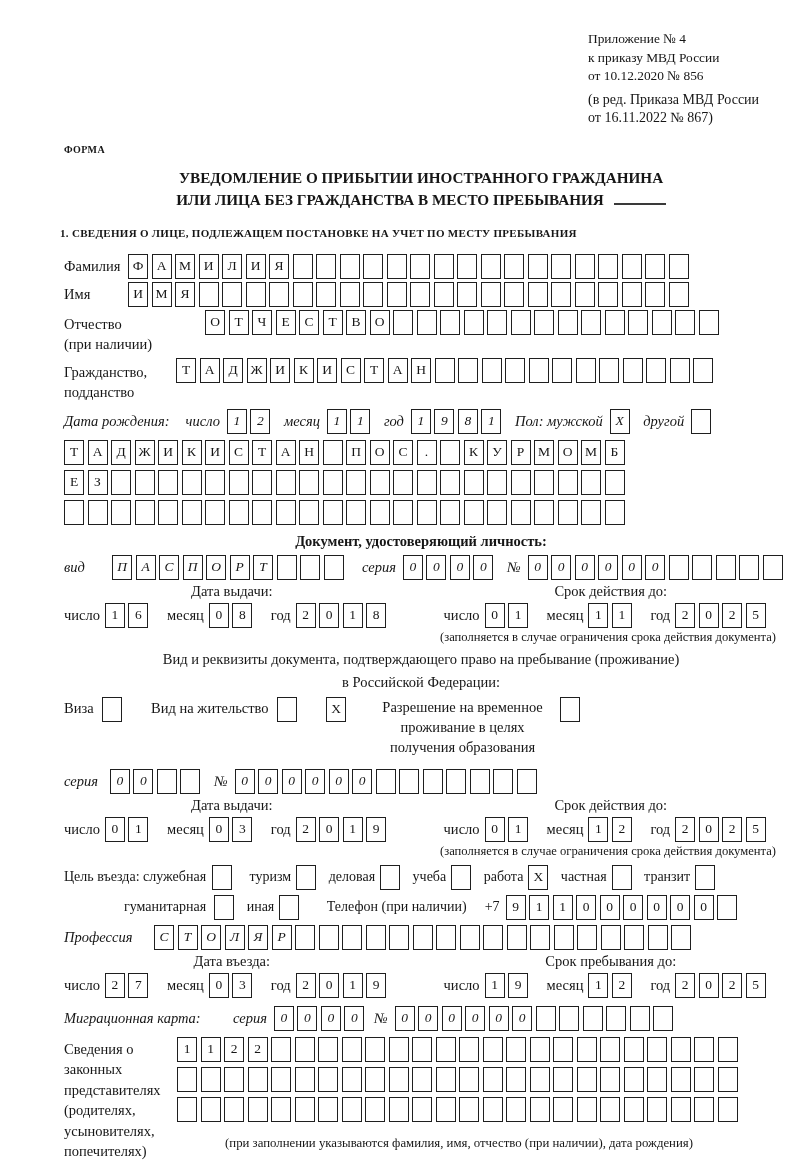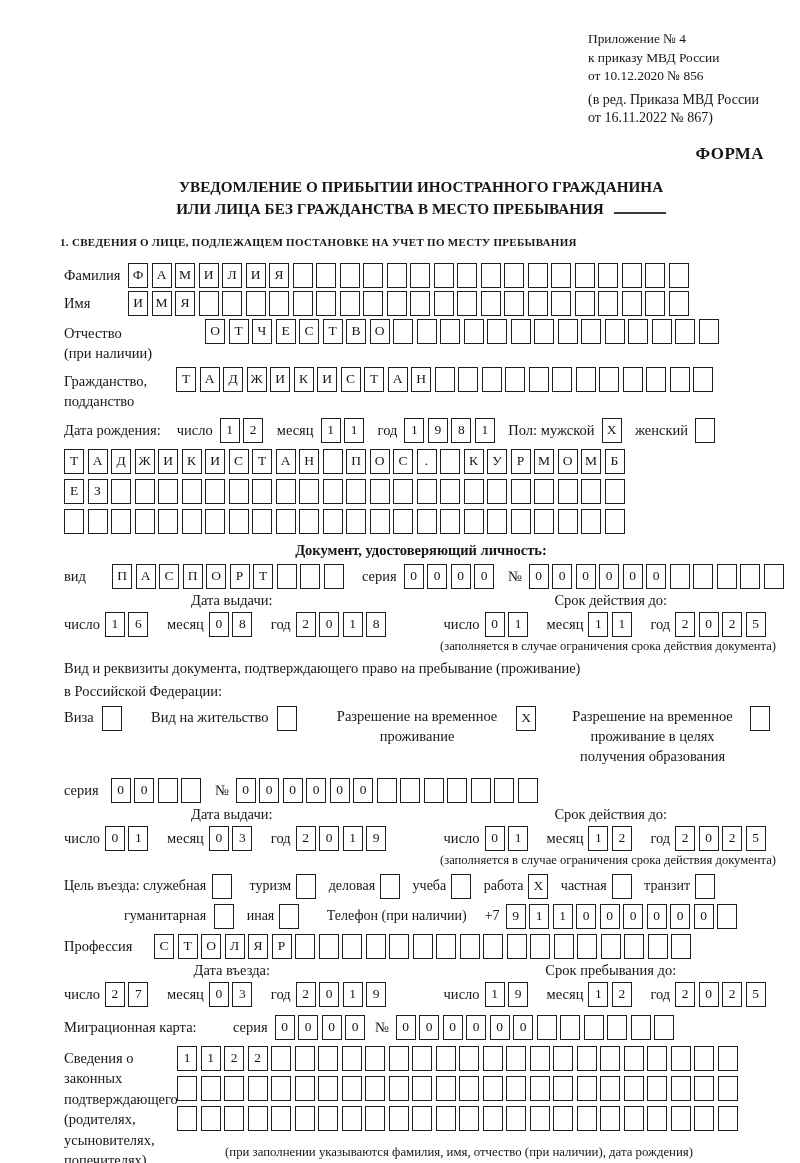--- a/index.html
+++ b/index.html
@@ -9,59 +9,59 @@
     background:#ffffff; color:#161616;
     font-family:"Liberation Serif", serif;
     font-size:14.5px;
   }
   .page { padding:30px 22px 0 64px; height:100%; }
 
   
   .hdr { margin-left:auto; width:190px; font-size:13.4px; line-height:18.5px; }
   .hdr .small { font-size:14px; }
   .hdr .gap-top { margin-top:5px; }
-  .forma { text-align:right; font-weight:bold; font-size:17px; margin:16px 14px 12px 0; letter-spacing:.4px; }
+  .forma { font-weight:bold; font-size:10px; margin:16px 14px 12px 0; letter-spacing:.4px; }
 
   .title { text-align:center; font-weight:bold; font-size:15.2px; line-height:22px; margin-bottom:16px; }
   .blank-line { display:inline-block; width:52px; border-bottom:2px solid #3a3a3a; margin-left:10px; }
 
   .sec { font-weight:bold; font-size:11px; letter-spacing:.3px; margin:6px 0 15px -4px; white-space:nowrap; }
 
   
   .cbox {
     display:inline-block; width:20px; height:25px;
     border:1.7px solid #1f1f1f; margin-right:3.5px;
     text-align:center; font-size:13.5px; line-height:22px;
     vertical-align:middle; background:#fff;
   }
   .boxes { white-space:nowrap; display:inline-block; }
 
   .frow { display:flex; align-items:flex-start; margin-bottom:3px; }
-  .frow.vc { align-items:center; }
+  .frow.vc { align-items:center;font-style:italic; }
   .flabel { flex:0 0 auto; padding-top:4px; }
   .lblcol { flex:0 0 auto; }
   .lblcol div { line-height:20.5px; }
   .brow { display:block; margin-bottom:5px; }
 
   .inl { margin-right:7px; }
   .ml  { margin-left:15px; }
   .ml2 { margin-left:10px; }
 
   .center-b { text-align:center; font-weight:bold; margin:3px 0 5px 0; }
 
   .datepair { display:flex; }
   .dp-left  { width:47%; }
   .dp-right { width:53%; padding-left:44px; }
   .dp-caption { text-align:center; margin-bottom:3px; }
   .dp-row { display:flex; align-items:center; white-space:nowrap; }
   .dp-row .lab { margin-right:5px; }
   .dp-row .grp { margin-right:15px; }
   .note-r { text-align:right; font-size:12.6px; margin:2px 2px 6px 0; }
 
-  .text-line { margin:2px 0 6px 0; }
+  .text-line { margin:2px 0 6px 0;text-align:center; }
 
   .opt-row { display:flex; align-items:flex-start; margin:6px 0 12px 0; }
   .opt { display:flex; align-items:flex-start; margin-right:12px; }
   .opt .ol { margin-right:8px; padding-top:3px; }
   .opt .oc { text-align:center; line-height:20px; }
 
   .prow { display:flex; align-items:center; margin-bottom:5px; font-size:14px; }
   .prow .pl { margin:0 5px 0 9px; }
   .prow .pl.first { margin-left:9px; }
 
@@ -119,21 +119,21 @@
   <div class="frow vc" style="margin:6px 0 6px 0">
     <span class="inl" style="margin-right:16px">Дата рождения:</span>
     <span class="inl">число</span>
     <span class="boxes"><span class="cbox">1</span><span class="cbox">2</span></span>
     <span class="inl ml2">месяц</span>
     <span class="boxes"><span class="cbox">1</span><span class="cbox">1</span></span>
     <span class="inl ml2">год</span>
     <span class="boxes"><span class="cbox">1</span><span class="cbox">9</span><span class="cbox">8</span><span class="cbox">1</span></span>
     <span class="inl ml2">Пол: мужской</span>
     <span class="boxes"><span class="cbox">X</span></span>
-    <span class="inl ml2">женский</span>
+    <span class="inl ml2">другой</span>
     <span class="boxes"><span class="cbox"></span></span>
   </div>
 
   <div class="frow">
     <div>
       <div class="boxes brow"><span class="cbox">Т</span><span class="cbox">А</span><span class="cbox">Д</span><span class="cbox">Ж</span><span class="cbox">И</span><span class="cbox">К</span><span class="cbox">И</span><span class="cbox">С</span><span class="cbox">Т</span><span class="cbox">А</span><span class="cbox">Н</span><span class="cbox"></span><span class="cbox">П</span><span class="cbox">О</span><span class="cbox">С</span><span class="cbox">.</span><span class="cbox"></span><span class="cbox">К</span><span class="cbox">У</span><span class="cbox">Р</span><span class="cbox">М</span><span class="cbox">О</span><span class="cbox">М</span><span class="cbox">Б</span></div>
       <div class="boxes brow"><span class="cbox">Е</span><span class="cbox">З</span><span class="cbox"></span><span class="cbox"></span><span class="cbox"></span><span class="cbox"></span><span class="cbox"></span><span class="cbox"></span><span class="cbox"></span><span class="cbox"></span><span class="cbox"></span><span class="cbox"></span><span class="cbox"></span><span class="cbox"></span><span class="cbox"></span><span class="cbox"></span><span class="cbox"></span><span class="cbox"></span><span class="cbox"></span><span class="cbox"></span><span class="cbox"></span><span class="cbox"></span><span class="cbox"></span><span class="cbox"></span></div>
       <div class="boxes brow"><span class="cbox"></span><span class="cbox"></span><span class="cbox"></span><span class="cbox"></span><span class="cbox"></span><span class="cbox"></span><span class="cbox"></span><span class="cbox"></span><span class="cbox"></span><span class="cbox"></span><span class="cbox"></span><span class="cbox"></span><span class="cbox"></span><span class="cbox"></span><span class="cbox"></span><span class="cbox"></span><span class="cbox"></span><span class="cbox"></span><span class="cbox"></span><span class="cbox"></span><span class="cbox"></span><span class="cbox"></span><span class="cbox"></span><span class="cbox"></span></div>
     </div>
   </div>
@@ -181,21 +181,20 @@
   <div class="opt-row">
     <span class="opt">
       <span class="ol">Виза</span>
       <span class="boxes"><span class="cbox"></span></span>
     </span>
     <span class="opt" style="margin-left:14px">
       <span class="ol">Вид на жительство</span>
       <span class="boxes"><span class="cbox"></span></span>
     </span>
     <span class="opt" style="margin-left:14px">
-      <span class="ol oc" style="width:182px;padding-top:0">Разрешение на временное проживание</span>
       <span class="boxes"><span class="cbox">X</span></span>
     </span>
     <span class="opt" style="margin-left:12px;margin-right:0">
       <span class="ol oc" style="width:178px;padding-top:0">Разрешение на временное проживание в целях получения образования</span>
       <span class="boxes"><span class="cbox"></span></span>
     </span>
   </div>
 
   <div class="frow vc">
     <span class="inl" style="margin-right:12px">серия</span>
@@ -292,21 +291,21 @@
     <span class="inl ml2">серия</span>
     <span class="boxes"><span class="cbox">0</span><span class="cbox">0</span><span class="cbox">0</span><span class="cbox">0</span></span>
     <span class="inl" style="margin-left:6px">№</span>
     <span class="boxes"><span class="cbox">0</span><span class="cbox">0</span><span class="cbox">0</span><span class="cbox">0</span><span class="cbox">0</span><span class="cbox">0</span><span class="cbox"></span><span class="cbox"></span><span class="cbox"></span><span class="cbox"></span><span class="cbox"></span><span class="cbox"></span></span>
   </div>
 
   <div class="frow" style="margin-top:6px">
     <div class="lblcol" style="width:113px;padding-top:2px">
       <div>Сведения о</div>
       <div>законных</div>
-      <div>подтверждающего</div>
+      <div>представителях</div>
       <div>(родителях,</div>
       <div>усыновителях,</div>
       <div>попечителях)</div>
     </div>
     <div>
       <div class="boxes brow"><span class="cbox">1</span><span class="cbox">1</span><span class="cbox">2</span><span class="cbox">2</span><span class="cbox"></span><span class="cbox"></span><span class="cbox"></span><span class="cbox"></span><span class="cbox"></span><span class="cbox"></span><span class="cbox"></span><span class="cbox"></span><span class="cbox"></span><span class="cbox"></span><span class="cbox"></span><span class="cbox"></span><span class="cbox"></span><span class="cbox"></span><span class="cbox"></span><span class="cbox"></span><span class="cbox"></span><span class="cbox"></span><span class="cbox"></span><span class="cbox"></span></div>
       <div class="boxes brow"><span class="cbox"></span><span class="cbox"></span><span class="cbox"></span><span class="cbox"></span><span class="cbox"></span><span class="cbox"></span><span class="cbox"></span><span class="cbox"></span><span class="cbox"></span><span class="cbox"></span><span class="cbox"></span><span class="cbox"></span><span class="cbox"></span><span class="cbox"></span><span class="cbox"></span><span class="cbox"></span><span class="cbox"></span><span class="cbox"></span><span class="cbox"></span><span class="cbox"></span><span class="cbox"></span><span class="cbox"></span><span class="cbox"></span><span class="cbox"></span></div>
       <div class="boxes brow"><span class="cbox"></span><span class="cbox"></span><span class="cbox"></span><span class="cbox"></span><span class="cbox"></span><span class="cbox"></span><span class="cbox"></span><span class="cbox"></span><span class="cbox"></span><span class="cbox"></span><span class="cbox"></span><span class="cbox"></span><span class="cbox"></span><span class="cbox"></span><span class="cbox"></span><span class="cbox"></span><span class="cbox"></span><span class="cbox"></span><span class="cbox"></span><span class="cbox"></span><span class="cbox"></span><span class="cbox"></span><span class="cbox"></span><span class="cbox"></span></div>
       <div class="reps-note">(при заполнении указываются фамилия, имя, отчество (при наличии), дата рождения)</div>
     </div>

